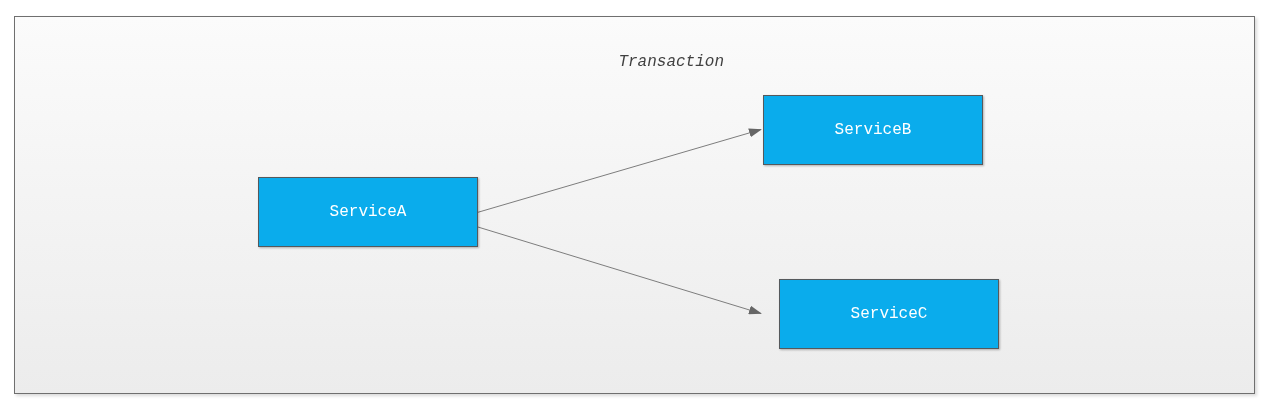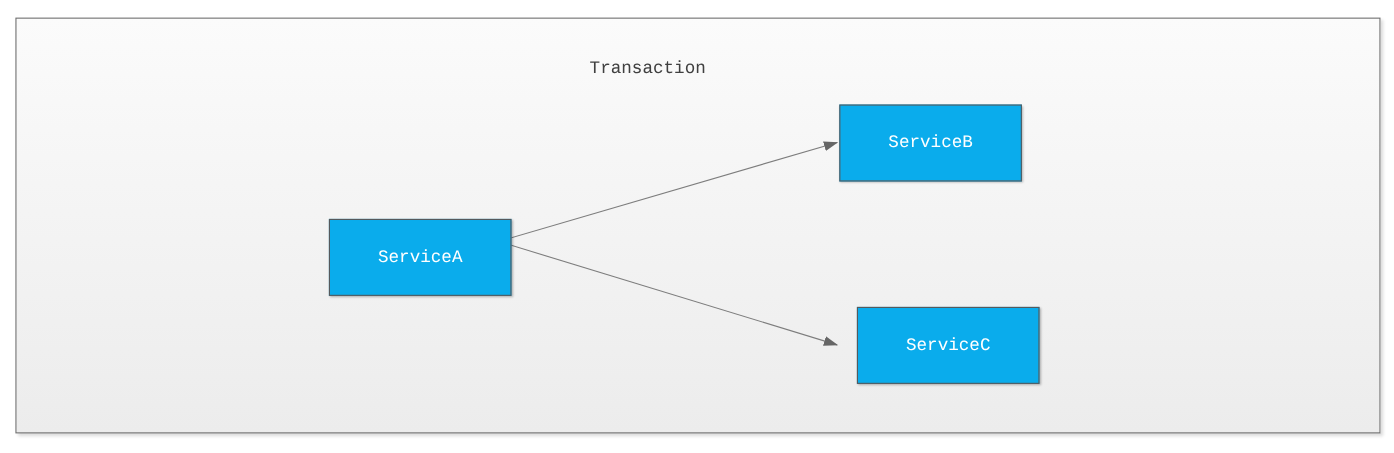--- a/index.html
+++ b/index.html
@@ -26,48 +26,49 @@
     top: 16px;
     width: 1241px;
     height: 378px;
     box-sizing: border-box;
     border: 1px solid #6f6f6f;
     background: linear-gradient(180deg, #fbfbfb 0%, #ececec 100%);
     box-shadow: 2px 2px 3px rgba(0,0,0,0.15);
   }
   .diagram-title {
     position: absolute;
-    left: 536px;
+    left: 524px;
     top: 54px;
     width: 200px;
-    text-align: left;
+    text-align: right;
     font-size: 16px;
     line-height: 17px;
     color: #404040;
     letter-spacing: 0px;
     white-space: nowrap;
+    font-style: italic;
   }
   .node {
     position: absolute;
     box-sizing: border-box;
-    width: 166px;
+    width: 220px;
     height: 70px;
     background: #0aacec;
     border: 1px solid #55595c;
     box-shadow: 1px 1px 2px rgba(0,0,0,0.28);
     display: flex;
     align-items: center;
     justify-content: center;
   }
   .node .node-label {
     color: #ffffff;
     font-size: 16px;
     white-space: nowrap;
   }
-  .node-a { left: 258px; top: 199px; margin-left: 41px; }
+  .node-a { left: 258px; top: 177px; }
   .node-b { left: 763px; top: 95px;  }
   .node-c { left: 763px; top: 279px; margin-left: 16px; }
   .edges-layer {
     position: absolute;
     left: 0; top: 0;
     width: 1267px;
     height: 412px;
     pointer-events: none;
   }
 </style>

